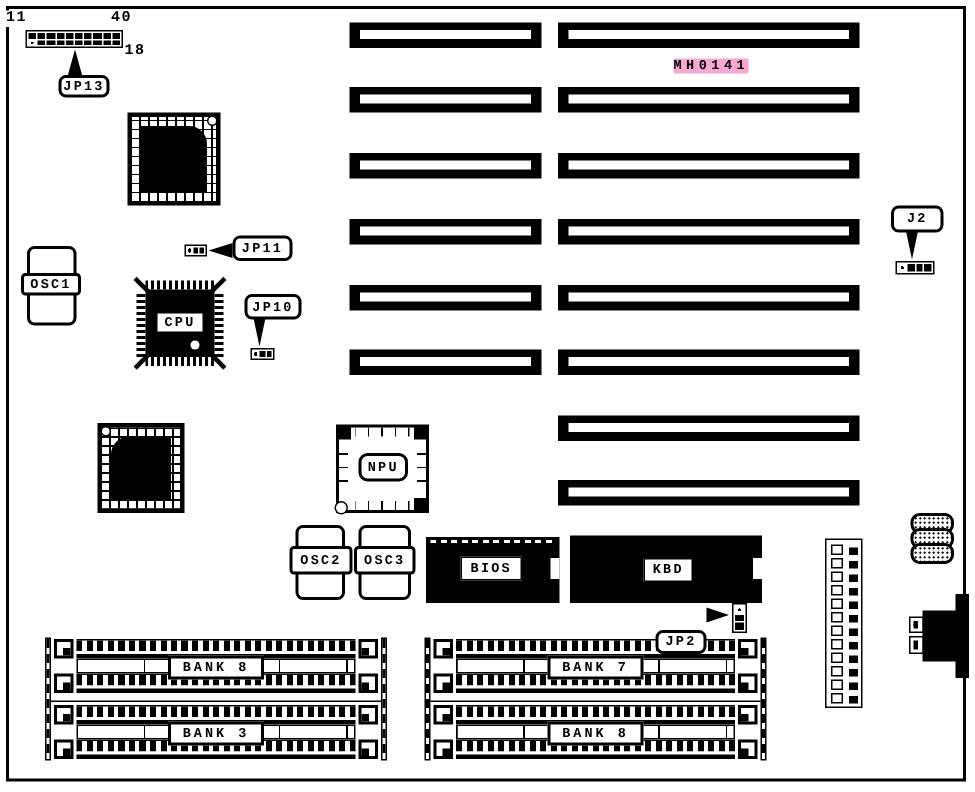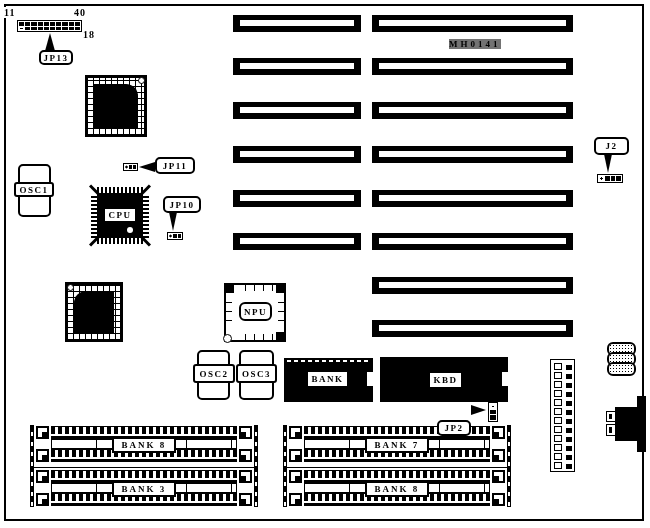--- a/index.html
+++ b/index.html
@@ -1,18 +1,18 @@
 <!DOCTYPE html>
 <html><head>
 <meta charset="utf-8">
 <style>
   *{box-sizing:border-box;margin:0;padding:0}
   html,body{width:650px;height:528px;background:#fff;overflow:hidden}
   .board{position:relative;width:650px;height:428px;background:#fff;color:#000;
-         font-family:Liberation Serif, serif}
+         font-family:Liberation Mono, monospace}
   .abs{position:absolute}
   .frame{left:4px;top:4px;width:640px;height:517px;border:2px solid #000}
   
   .slot{position:absolute;background:#000}
   .stripe{position:absolute;left:7px;right:7px;top:5px;height:6px;background:#fff}
   
   .lblbox{background:#fff;border:2px solid #000;display:flex;align-items:center;justify-content:center;
           font-weight:bold;font-size:9px;letter-spacing:1.5px;white-space:nowrap;z-index:3}
   .callout{border-radius:5px}
   .num{font-weight:bold;font-size:10px;letter-spacing:1px;background:#fff}
@@ -73,21 +73,21 @@
   .membar{position:absolute;left:21px;width:186px;height:10px;background:#fff;border:1px solid #000;
           background-image:repeating-linear-gradient(90deg,transparent 0 44px,#000 44px 45px)}
   .sep{position:absolute;left:4px;width:220px;height:1px;background:#000}
   .banklbl{position:absolute;left:82px;width:64px;height:16px;border:2px solid #000;background:#fff;
            display:flex;align-items:center;justify-content:center;font-weight:bold;font-size:9px;
            letter-spacing:2px;white-space:nowrap;z-index:2}
   
   .jmp{position:absolute;display:flex;gap:1px;border:1px solid #000;background:#fff;padding:1px}
   .jmp>div{flex:1;background:#000}
   .jmp>div.pin1{background:radial-gradient(#000 1px,#fff 1.2px)}
-  .mh{position:absolute;font-weight:bold;font-size:9px;letter-spacing:3px;background:#737373}
+  .mh{position:absolute;font-weight:bold;font-size:9px;letter-spacing:3px;background:#f9a8d4}
 </style>
 </head>
 <body>
 
 <div class="board">
   <div class="abs frame"></div>
 
   <div class="abs num" style="left:4px;top:7px">11</div>
   <div class="abs num" style="left:74px;top:7px">40</div>
   <div class="abs num" style="left:83px;top:29px">18</div>
@@ -167,21 +167,21 @@
 
   <div class="abs osc" style="left:197px;top:350px;width:33px;height:50px"></div>
   <div class="abs lblbox" style="left:193px;top:364px;width:42px;height:19px;border-radius:3px">OSC2</div>
   <div class="abs osc" style="left:239px;top:350px;width:35px;height:50px"></div>
   <div class="abs lblbox" style="left:236px;top:364px;width:41px;height:19px;border-radius:3px">OSC3</div>
 
   <div class="rom" style="left:284px;top:358px;width:89px;height:44px">
     <div class="romdash"></div>
     <div class="romnotch" style="top:14px"></div>
   </div>
-  <div class="chiplbl" style="left:307px;top:371px;width:41px;height:16px">BANK</div>
+  <div class="chiplbl" style="left:307px;top:371px;width:41px;height:16px">BIOS</div>
 
   <div class="rom" style="left:380px;top:357px;width:128px;height:45px">
     <div class="romnotch" style="top:15px"></div>
   </div>
   <div class="chiplbl" style="left:429px;top:372px;width:33px;height:16px">KBD</div>
 
   <div class="abs lblbox callout" style="left:437px;top:420px;width:34px;height:16px">JP2</div>
   <div class="tri" style="left:471px;top:405px;border-top:5px solid transparent;border-bottom:5px solid transparent;border-left:15px solid #000"></div>
 
   <div class="abs lblbox callout" style="left:594px;top:137px;width:35px;height:18px">J2</div>

